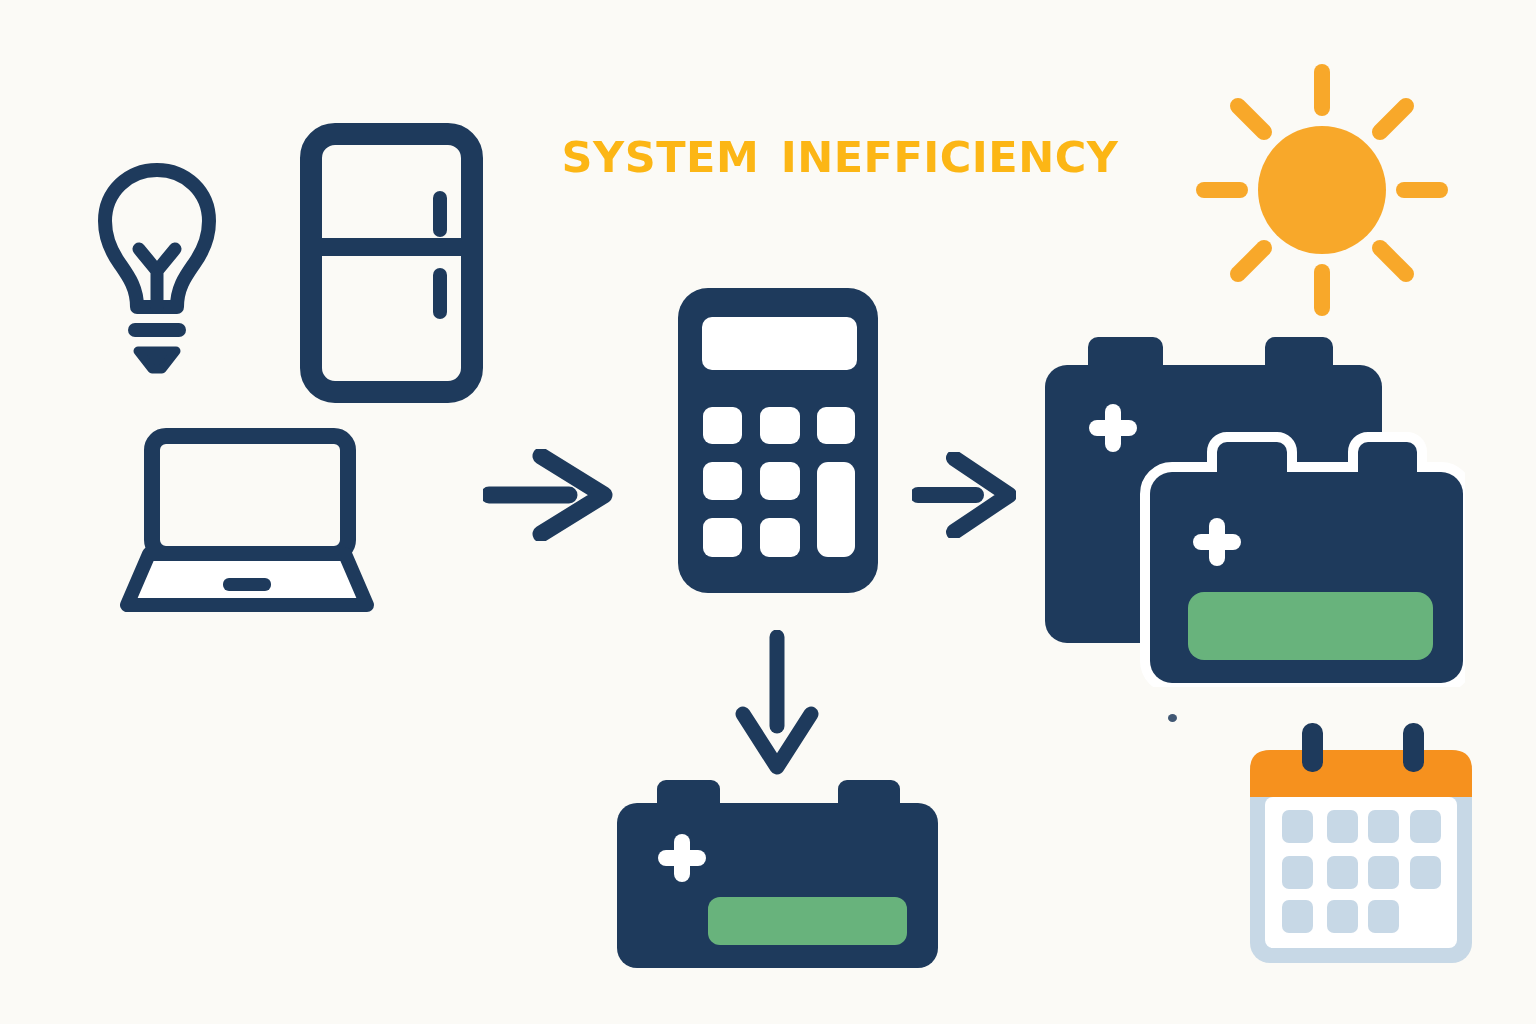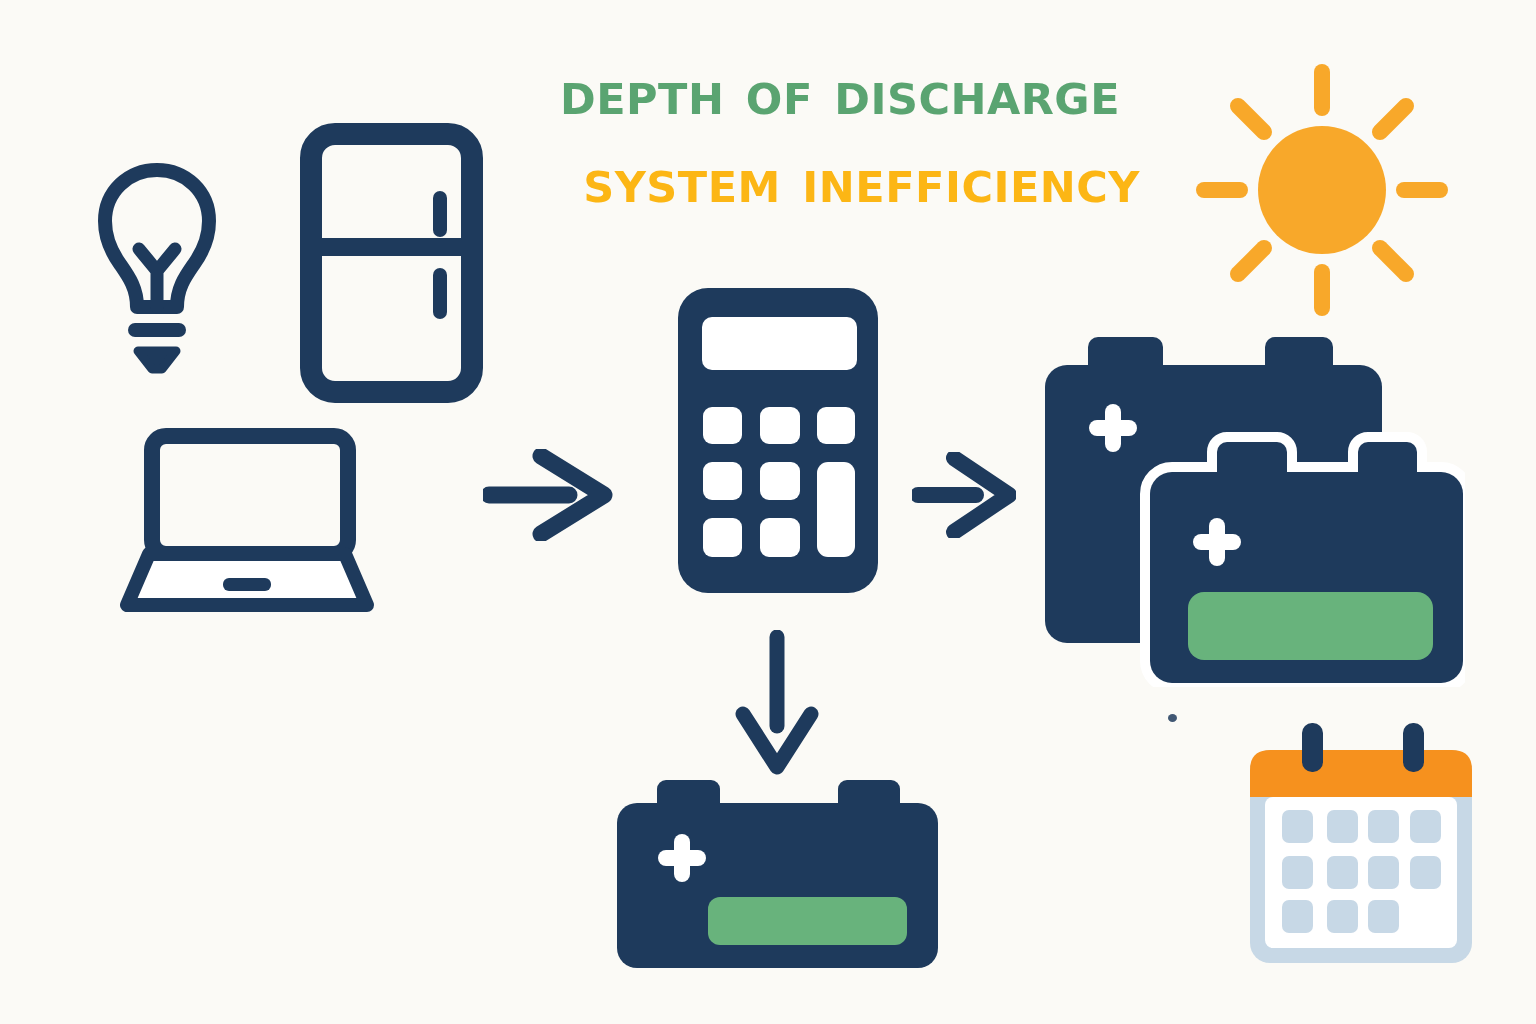--- a/index.html
+++ b/index.html
@@ -29,29 +29,28 @@
     width: 600px;
     text-align: center;
     font-weight: bold;
     font-size: 43px;
     letter-spacing: 0.5px;
     word-spacing: 6px;
     line-height: 1.1;
     white-space: nowrap;
   }
   .title-1 { top: 76px;  color: var(--title-green); }
-  .title-2 { top: 164px; color: var(--title-yellow); text-align: right; }
+  .title-2 { top: 134px; color: var(--title-yellow); }
   svg { display: block; }
 </style>
 </head>
 <body>
 
 <div class="canvas">
 
-  <div class="title title-1">DEPTH OF DISCHARGE</div>
   <div class="title title-2">SYSTEM INEFFICIENCY</div>
 
   <svg class="abs" style="left:93px; top:158px;" width="128" height="216" viewBox="0 0 128 216">
     <path d="M 44,149 C 44,130 36,119 27,106 C 17,92 12,79 12,63 C 12,34 35,12 64,12 C 93,12 116,34 116,63 C 116,79 111,92 101,106 C 92,119 84,130 84,149 Z" fill="none" stroke="var(--navy)" stroke-width="14" stroke-linejoin="round"></path>
     <path d="M 64,149 L 64,113 M 64,113 L 46,91 M 64,113 L 82,91" fill="none" stroke="var(--navy)" stroke-width="13" stroke-linecap="round"></path>
     <line x1="42" y1="172" x2="86" y2="172" stroke="var(--navy)" stroke-width="14" stroke-linecap="round"></line>
     <path d="M 45,193 L 83,193 L 69,211 L 59,211 Z" fill="var(--navy)" stroke="var(--navy)" stroke-width="9" stroke-linejoin="round"></path>
   </svg>
 
   <svg class="abs" style="left:299px; top:122px;" width="185" height="282" viewBox="0 0 185 282">

